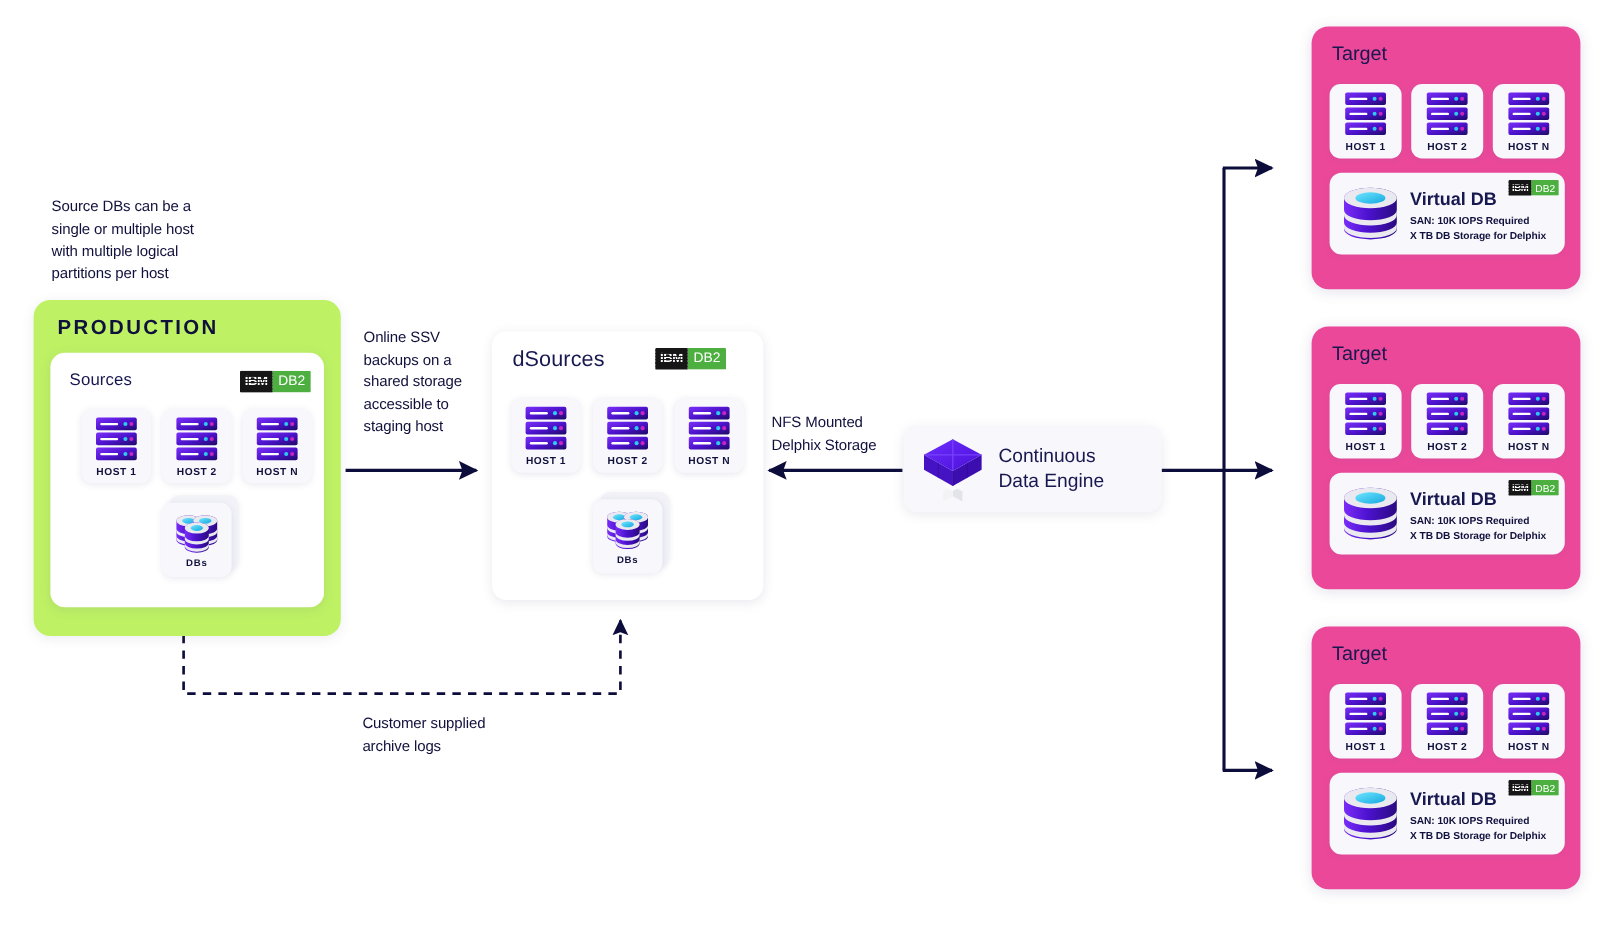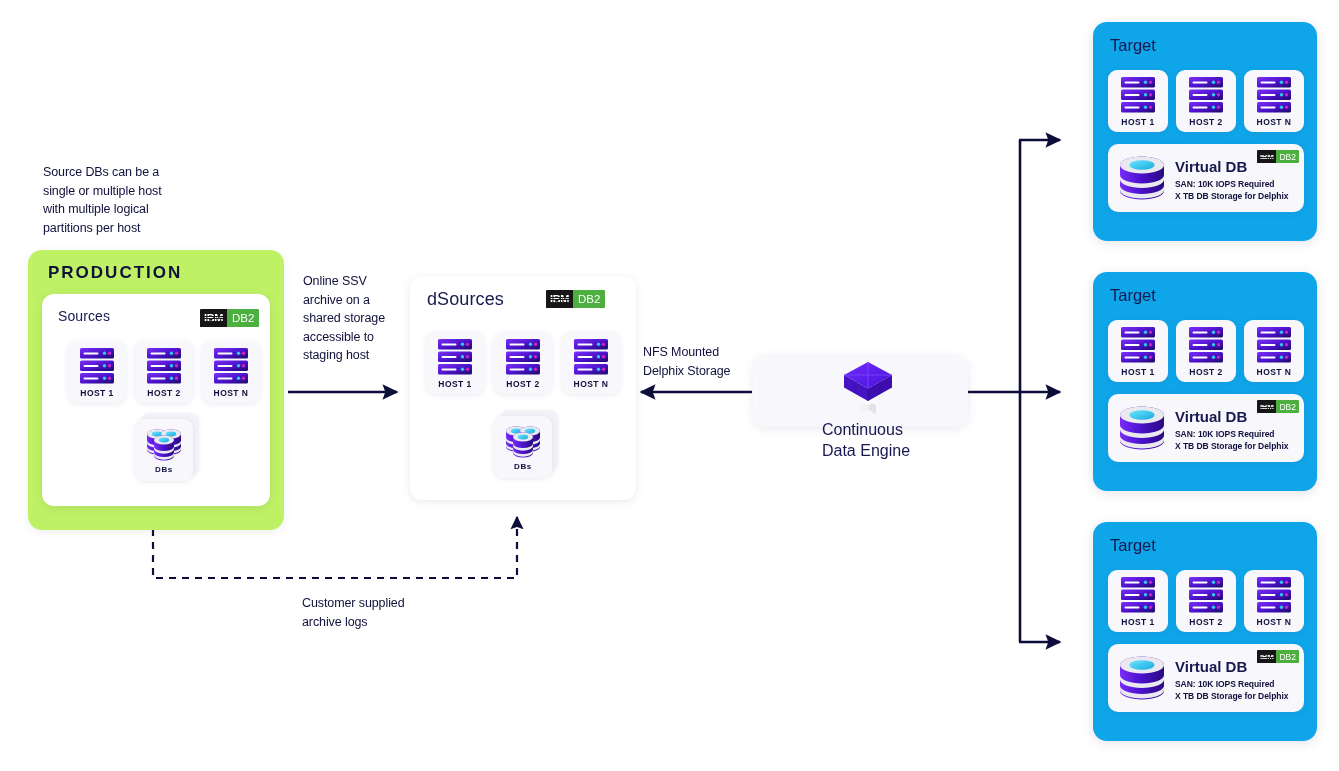--- a/index.html
+++ b/index.html
@@ -139,32 +139,31 @@
     margin-top: 1px;
   }
 
   
   .engine-card {
     background: #f7f7fc;
     border-radius: 12px;
     box-shadow: 0 2px 9px rgba(90,90,140,0.13);
     display: flex;
     align-items: center;
-    flex-direction: column;
   }
   .engine-label {
     font-size: 16px;
     font-weight: 500;
     color: #181850;
     line-height: 21px;
   }
 
   
   .target-panel {
-    background: #0ea5e9;
+    background: #ec4899;
     border-radius: 14px;
     box-shadow: 0 2px 11px rgba(90,90,140,0.16);
   }
   .target-title {
     font-size: 16.5px;
     font-weight: 500;
     color: #181850;
   }
   .vdb-card {
     background: #f7f7fc;
@@ -251,21 +250,21 @@
     <path d="M153,516 L153,578 L517,578 L517,517" fill="none" stroke="#0d0d3c" stroke-width="2.2" stroke-dasharray="7 6" marker-end="url(#arrowhead)"></path>
   </g>
 </svg>
 
 <div class="abs note" style="left:43px; top:163px; width:160px; white-space:pre-line;">Source DBs can be a
 single or multiple host
 with multiple logical
 partitions per host</div>
 
 <div class="abs note" style="left:303px; top:272px; width:100px; white-space:pre-line;">Online SSV
-archive on a
+backups on a
 shared storage
 accessible to
 staging host</div>
 
 <div class="abs note" style="left:643px; top:343px; width:130px; white-space:pre-line;">NFS Mounted
 Delphix Storage</div>
 
 <div class="abs note" style="left:302px; top:594px; width:170px; white-space:pre-line;">Customer supplied
 archive logs</div>
 

